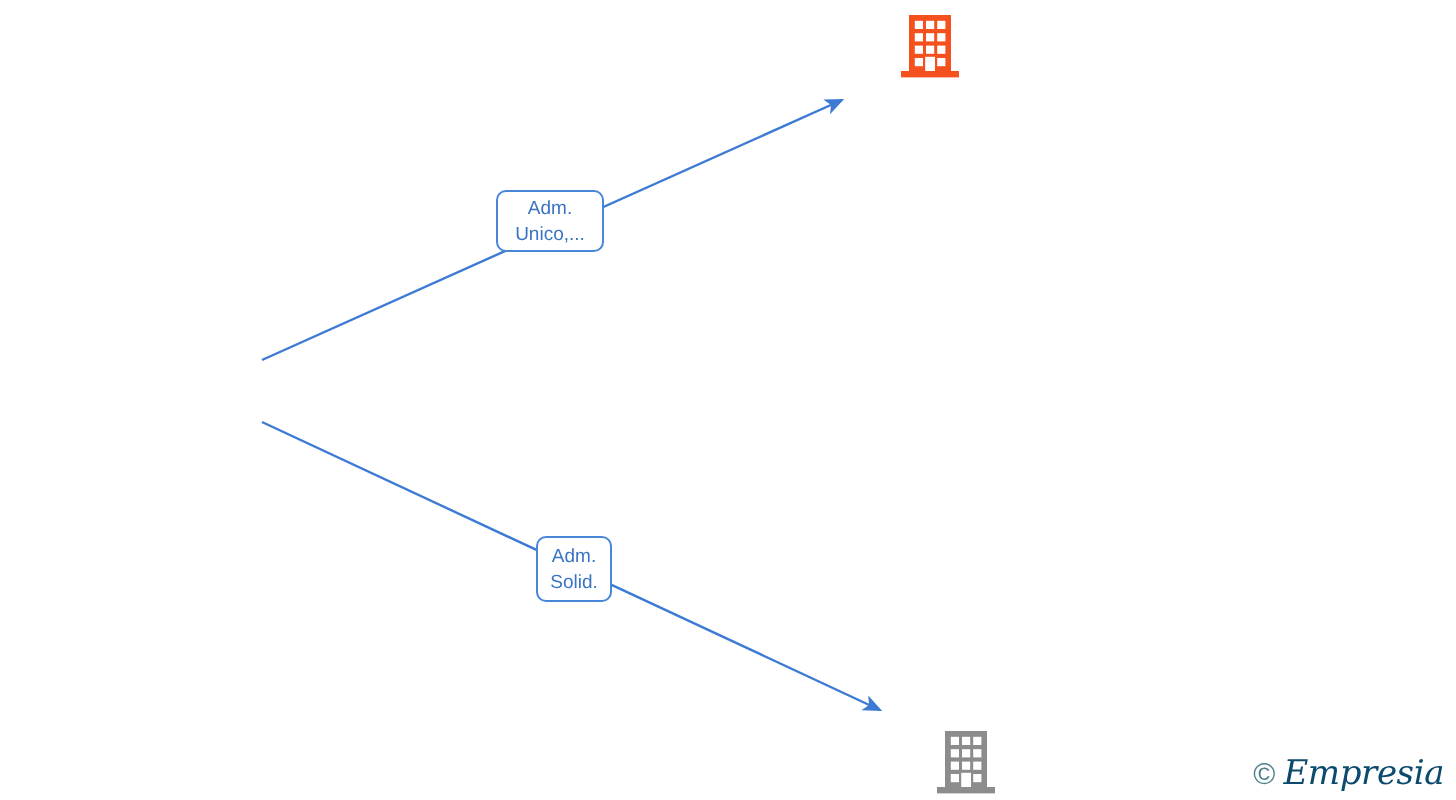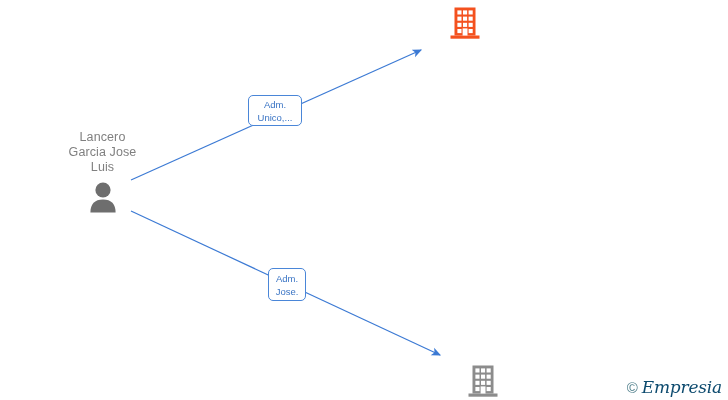--- a/index.html
+++ b/index.html
@@ -113,31 +113,20 @@
       <marker id="arrowhead" markerWidth="9" markerHeight="9" refX="7" refY="4" orient="auto" markerUnits="strokeWidth">
         <path d="M0,0.6 L8,4 L0,7.4 L2,4 Z" fill="#3c7ad4"></path>
       </marker>
     </defs>
 
     <line x1="131" y1="180" x2="421" y2="50" stroke="#3c7ad4" stroke-width="1.2" marker-end="url(#arrowhead)"></line>
 
     <line x1="131" y1="211" x2="440" y2="355" stroke="#3c7ad4" stroke-width="1.2" marker-end="url(#arrowhead)"></line>
   </svg>
 
-  <div class="person-node">
-    <div class="person-name">Lancero
-Garcia Jose
-Luis</div>
-    <div class="person-avatar">
-      <svg width="34" height="32" viewBox="0 0 34 32">
-        <circle cx="17" cy="9" r="7.6" fill="#6e6e6e"></circle>
-        <path d="M17 18.5 C8.6 18.5 4.4 23.2 4.4 31.4 L29.6 31.4 C29.6 23.2 25.4 18.5 17 18.5 Z" fill="#6e6e6e"></path>
-      </svg>
-    </div>
-  </div>
 
   <div class="company-node orange">
     <svg width="30" height="34" viewBox="0 0 30 34">
       <rect x="4.5" y="1.5" width="21" height="28" fill="#f4511e"></rect>
       <rect x="0.5" y="29.5" width="29" height="3.2" fill="#f4511e"></rect>
       <rect x="7.4" y="4.4" width="4.1" height="4.1" fill="#ffffff"></rect>
       <rect x="13.0" y="4.4" width="4.1" height="4.1" fill="#ffffff"></rect>
       <rect x="18.6" y="4.4" width="4.1" height="4.1" fill="#ffffff"></rect>
       <rect x="7.4" y="10.6" width="4.1" height="4.1" fill="#ffffff"></rect>
       <rect x="13.0" y="10.6" width="4.1" height="4.1" fill="#ffffff"></rect>
@@ -170,21 +159,21 @@
     </svg>
   </div>
 
   <div class="edge-label lbl-0">
     <span class="l1">Adm.</span>
     <span class="l2">Unico,...</span>
   </div>
 
   <div class="edge-label lbl-1">
     <span class="l1">Adm.</span>
-    <span class="l2">Jose.</span>
+    <span class="l2">Solid.</span>
   </div>
 
   <div class="watermark">
     <span class="copy">©</span>
     <span class="brand">Empresia</span>
   </div>
 
 </div>
 
 </body></html>

